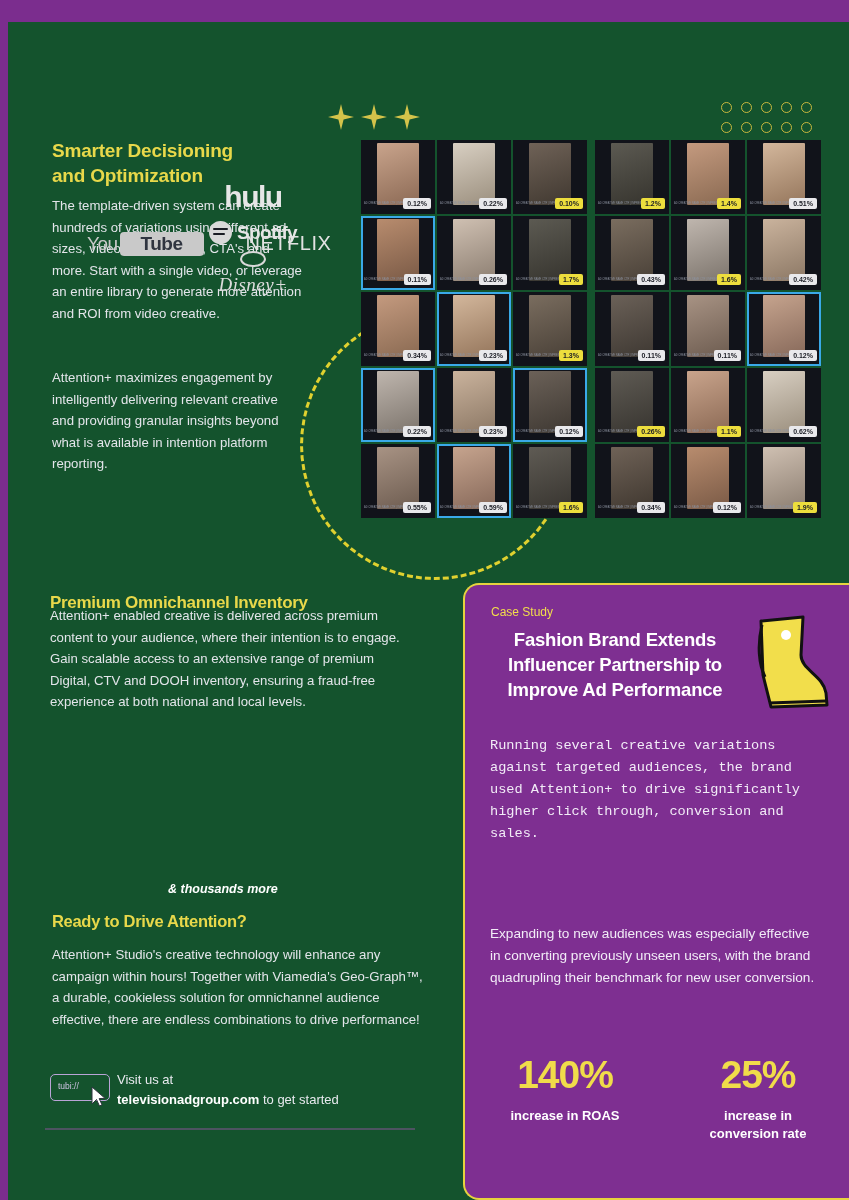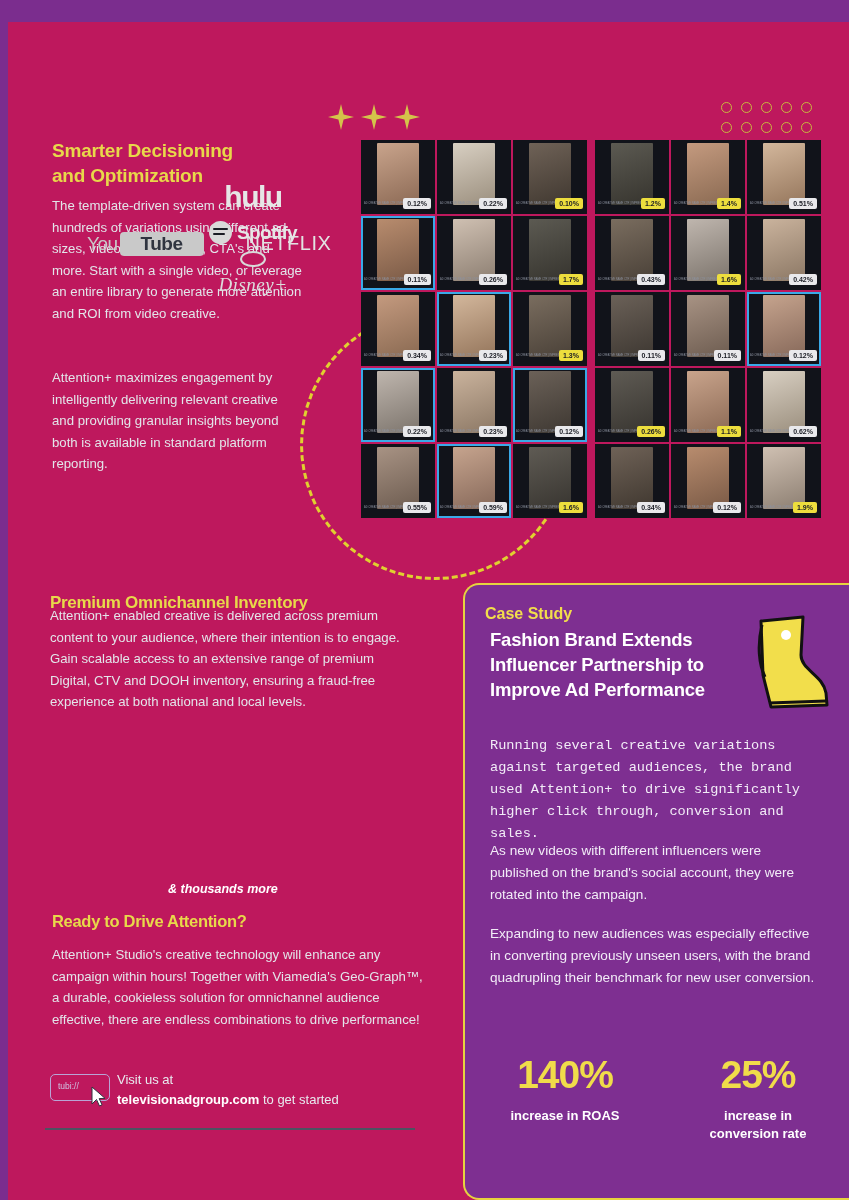--- a/index.html
+++ b/index.html
@@ -5,21 +5,21 @@
   * { box-sizing: border-box; margin: 0; padding: 0; }
   html, body {
     width: 849px; height: 1200px;
     background: #2f3440;
     font-family: "Liberation Sans", sans-serif;
     overflow: hidden;
   }
   .page {
     position: relative;
     width: 849px; height: 1200px;
-    background: #be185d;
+    background: #14532d;
   }
   .top-bar {
     position: absolute; top: 0; left: 0;
     width: 849px; height: 22px;
     background: #7b2d8e;
   }
   .left-bar {
     position: absolute; top: 0; left: 0;
     width: 8px; height: 1200px;
     background: #7b2d8e;
@@ -154,24 +154,24 @@
   }
 
   
   .case {
     position: absolute; left: 463px; top: 583px; width: 386px; height: 617px;
     background: #7e2f91;
     border: 2px solid #e6d33f; border-right: none;
     border-top-left-radius: 16px; border-bottom-left-radius: 16px;
     overflow: hidden;
   }
-  .case-label { position: absolute; left: 20px; top: 20px; color: #f2de4b; font-size: 16px; font-weight: bold; }
+  .case-label { position: absolute; left: 26px; top: 20px; color: #f2de4b; font-size: 12px; font-weight: normal; }
   .case-title {
     position: absolute; left: 25px; top: 42px; width: 250px;
-    color: #ffffff; font-size: 18.5px; font-weight: bold; line-height: 25px; letter-spacing: -0.2px;
+    color: #ffffff; font-size: 18.5px; font-weight: bold; line-height: 25px; letter-spacing: -0.2px; text-align: center;
   }
   .boot { position: absolute; right: 18px; top: 30px; width: 100px; height: 95px; }
   .case-p {
     position: absolute; left: 25px; width: 330px;
     color: #f2ecf7; font-size: 13.6px; line-height: 22px;
   }
   .p1 { top: 150px; font-family: Liberation Mono, monospace; }
   .p2 { top: 255px; }
   .p3 { top: 338px; }
 
@@ -210,21 +210,21 @@
       <div class="dot-o"></div>
       <div class="dot-o"></div>
     </div>
 
     <div class="s1-title">
       <div>Smarter Decisioning</div>
       <div>and Optimization</div>
     </div>
 
     <div class="s1-body">The template-driven system can create hundreds of variations using different ad sizes, video combinations, CTA's and more. Start with a single video, or leverage an entire library to generate more attention and ROI from video creative.</div>
-    <div class="s1-body2">Attention+ maximizes engagement by intelligently delivering relevant creative and providing granular insights beyond both is available in standard platform reporting.</div>
+    <div class="s1-body2">Attention+ maximizes engagement by intelligently delivering relevant creative and providing granular insights beyond what is available in intention platform reporting.</div>
 
     <div class="arc"></div>
 
     <div class="thumbs">
       <div class="thumb-col-group" id="grid-left">
           <div class="tcell">
             <div class="img" style="background: linear-gradient(160deg, rgb(201, 164, 140), rgb(140, 106, 85));"></div>
             <div class="meta">AD CREATIVE NAME CTR | IMPRESSIONS</div>
             <div class="badge">0.12%</div>
           </div>
@@ -430,21 +430,20 @@
 
     <svg class="boot" viewBox="0 0 100 95">
       <path d="M30 6 L72 2 L70 40 C70 55, 92 60, 95 78 L96 90 L40 92 L32 60 Z" fill="#f2de4b" stroke="#111111" stroke-width="3" stroke-linejoin="round"></path>
       <path d="M33 8 L48 6 L46 58 L34 56 Z" fill="#ffffff" opacity="0.0"></path>
       <path d="M38 88 L95 86" stroke="#111111" stroke-width="3"></path>
       <circle cx="55" cy="20" r="5" fill="#ffffff"></circle>
       <path d="M31 10 C26 30, 28 50, 34 62" stroke="#111111" stroke-width="3" fill="none"></path>
     </svg>
 
     <div class="case-p p1">Running several creative variations against targeted audiences, the brand used Attention+ to drive significantly higher click through, conversion and sales.</div>
-    <div class="case-p p2">As new videos with different influencers were published on the brand's social account, they were rotated into the campaign.</div>
     <div class="case-p p3">Expanding to new audiences was especially effective in converting previously unseen users, with the brand quadrupling their benchmark for new user conversion.</div>
 
     <div class="stats">
       <div class="stat w1">
         <div class="stat-num">140%</div>
         <div class="stat-lbl">increase in ROAS</div>
       </div>
       <div class="stat w2">
         <div class="stat-num">25%</div>
         <div class="stat-lbl" style="white-space: pre-line;">increase in

